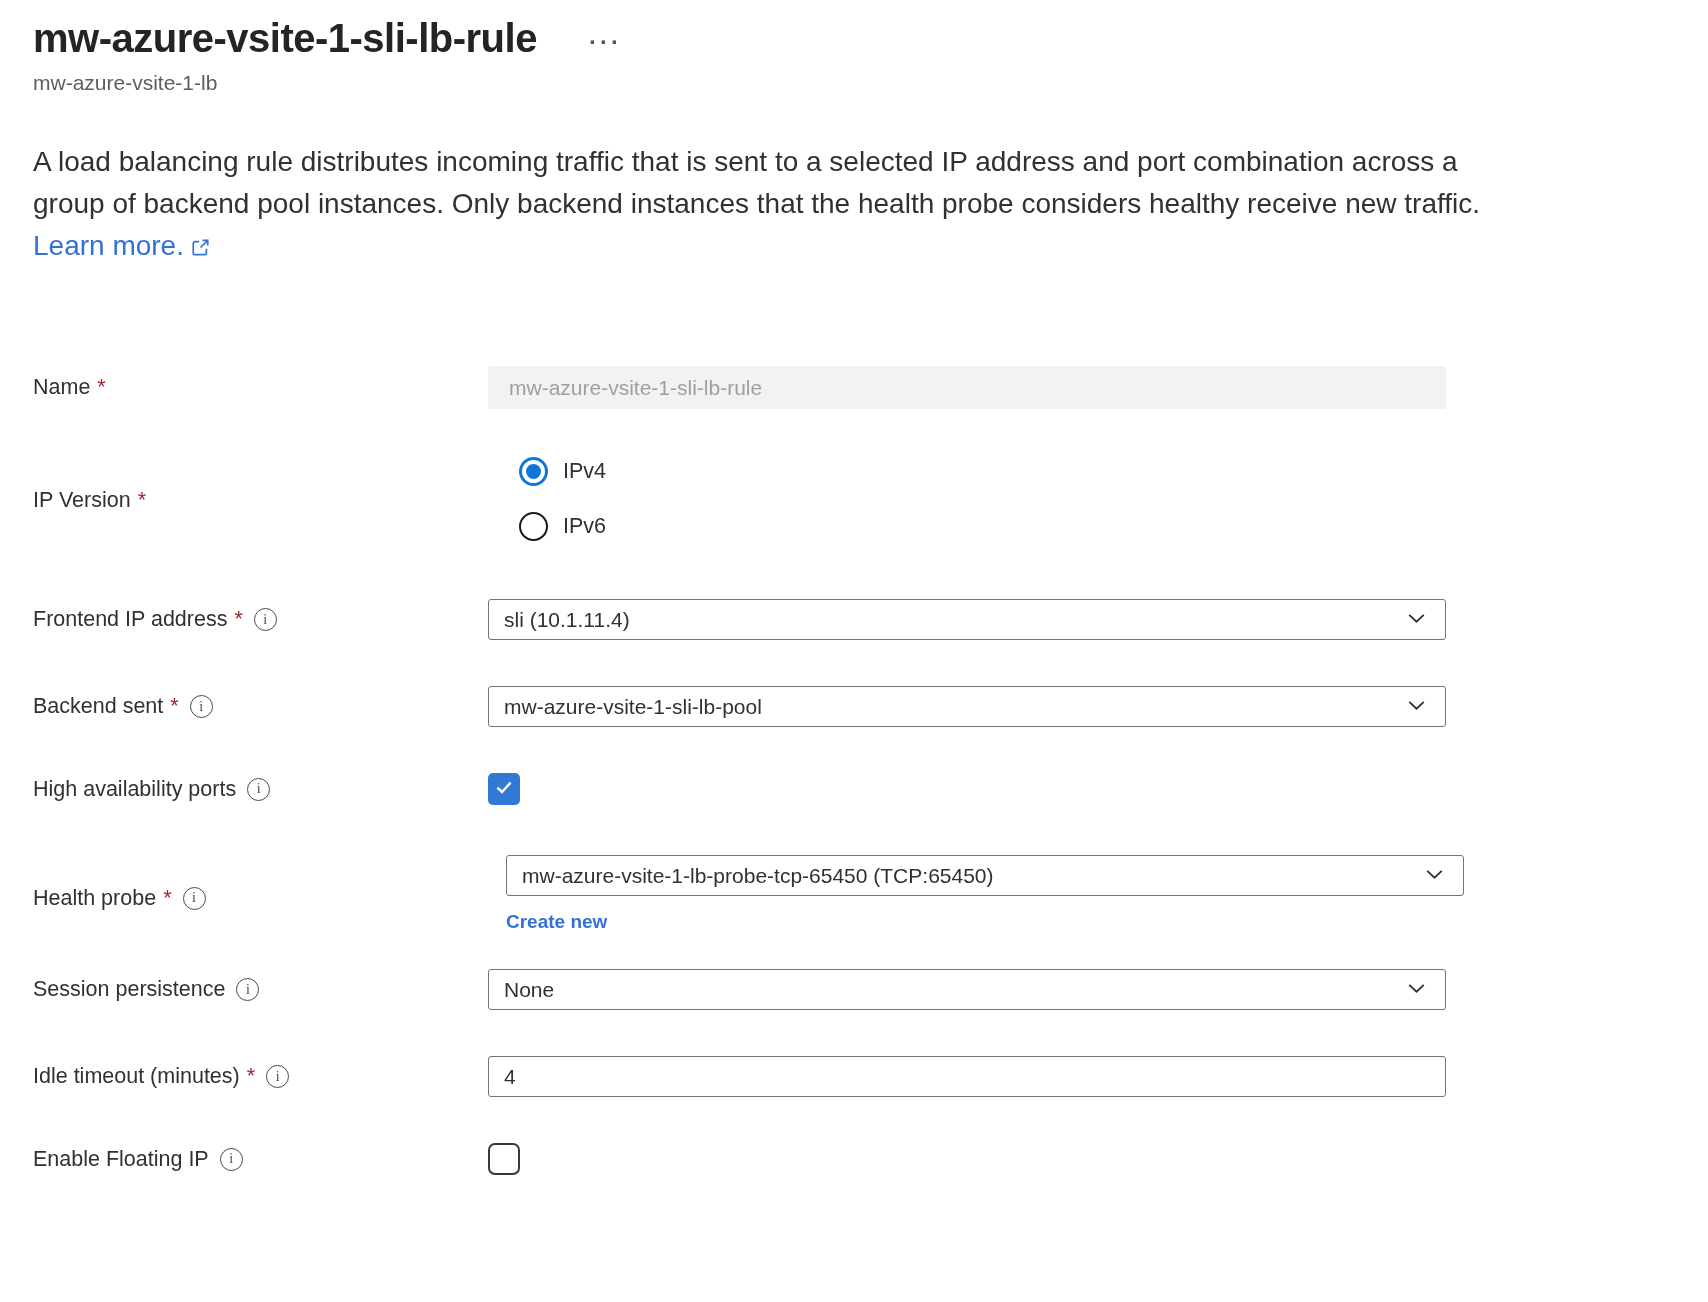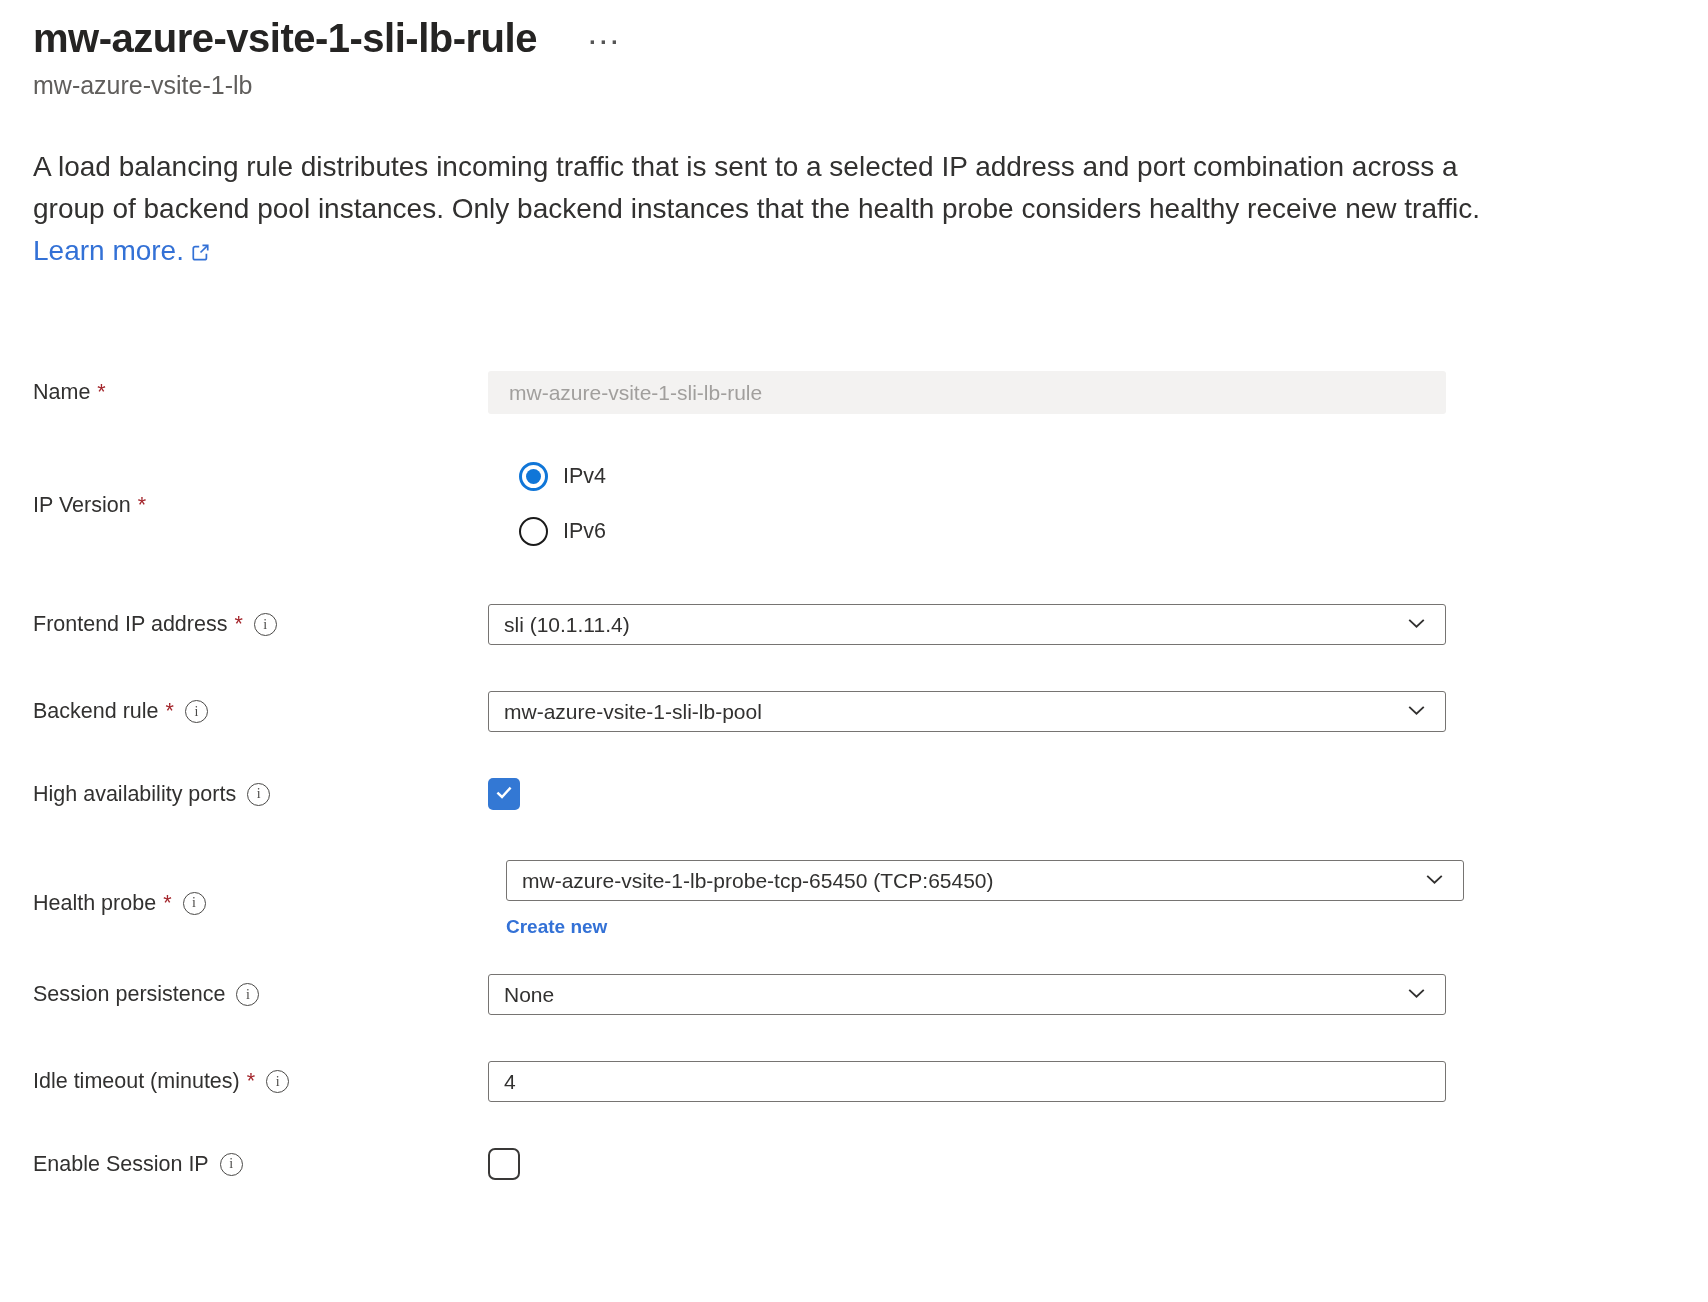--- a/index.html
+++ b/index.html
@@ -12,21 +12,21 @@
   .container { padding: 16px 36px 40px 33px; }
 
   
   .title-row { display:flex; align-items:center; }
   .page-title { font-size: 40px; font-weight: 700; color:#252423; letter-spacing:-0.5px; }
   .ellipsis-btn {
     margin-left: 52px; margin-top: 6px;
     color:#555; font-size: 24px; letter-spacing: 3px; font-weight: 700;
     cursor: pointer; line-height: 1;
   }
-  .page-subtitle { margin-top: 10px; font-size: 25px; color:#605e5c; }
+  .page-subtitle { margin-top: 10px; font-size: 21px; color:#605e5c; }
 
   
   .description {
     margin-top: 46px; max-width: 1480px;
     font-size: 28px; line-height: 1.5; color:#323130;
   }
   .link { color:#3371d6; text-decoration:none; cursor:pointer; }
   .ext-icon { display:inline-block; vertical-align:-3px; margin-left:6px; }
 
   
@@ -146,21 +146,21 @@
           <span>sli (10.1.11.4)</span>
           <span class="chevron"><svg width="27" height="27" viewBox="0 0 26 26" fill="none">
                 <path d="M6 10.5 13 17l7-6.5" stroke="#323130" stroke-width="1.8"></path>
               </svg></span>
         </div>
       </div>
     </div>
 
     <div class="form-row">
       <div class="label-col">
-        <span class="label-text">Backend rule</span>
+        <span class="label-text">Backend sent</span>
         <span class="req">*</span>
         <span class="info-icon">i</span>
       </div>
       <div class="control-col">
         <div class="dropdown">
           <span>mw-azure-vsite-1-sli-lb-pool</span>
           <span class="chevron"><svg width="27" height="27" viewBox="0 0 26 26" fill="none">
                 <path d="M6 10.5 13 17l7-6.5" stroke="#323130" stroke-width="1.8"></path>
               </svg></span>
         </div>
@@ -220,21 +220,21 @@
         <span class="info-icon">i</span>
       </div>
       <div class="control-col">
         <input class="text-input" value="4" style="">
       </div>
     </div>
 
 
     <div class="form-row" style="margin-bottom:0;">
       <div class="label-col">
-        <span class="label-text">Enable Session IP</span>
+        <span class="label-text">Enable Floating IP</span>
         <span class="info-icon">i</span>
       </div>
       <div class="control-col">
         <div class="checkbox unchecked"></div>
       </div>
     </div>
 
   </div>
 </div>
 

